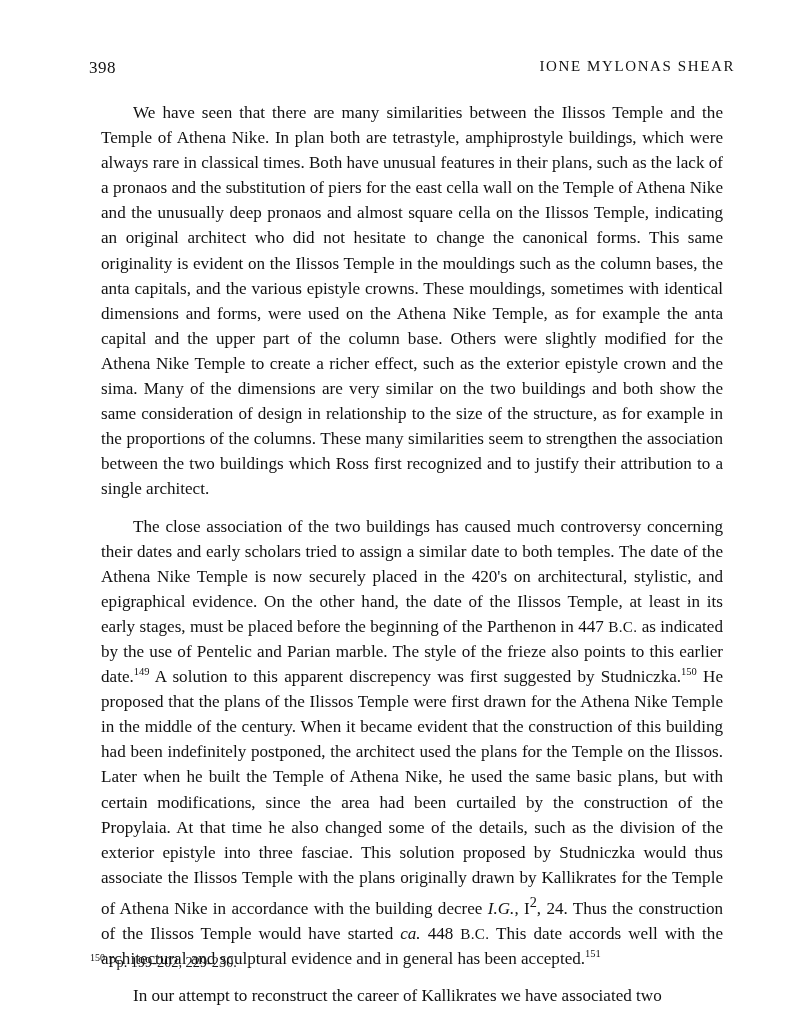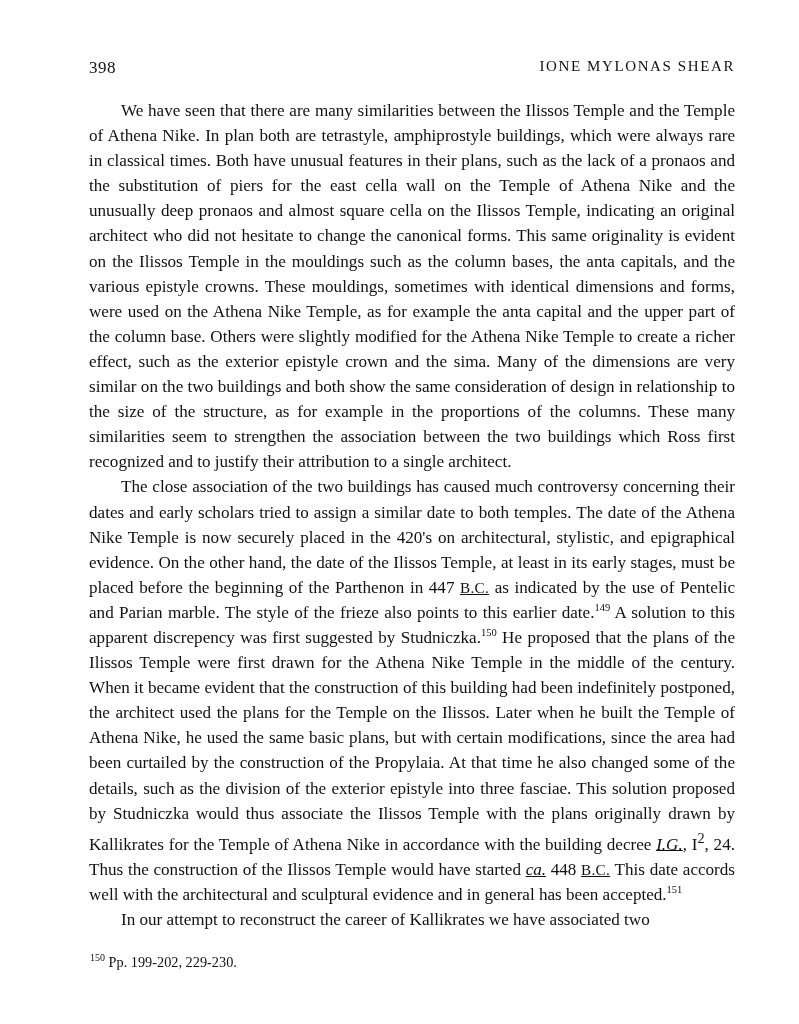--- a/index.html
+++ b/index.html
@@ -40,35 +40,33 @@
     padding-top: 4px;
   }
   .body-text {
     font-size: 17.1px;
     line-height: 25.1px;
     text-align: justify;
     text-justify: inter-word;
     hyphens: none;
   }
   .body-text p {
-    margin: 0;
+    margin: 12px;
     text-indent: 32px;
   }
   .body-text p.cont {
     text-indent: 32px;
   }
   .sc {
     font-variant: small-caps;
     font-size: 15.2px;
     letter-spacing: 0.3px;
-    text-decoration: underline;
   }
   .it {
     font-style: italic;
-    text-decoration: underline;
   }
   sup.fn {
     font-size: 10.5px;
     vertical-align: super;
     line-height: 0;
   }
   .notes {
     position: absolute;
     left: 64px;
     right: 64px;

